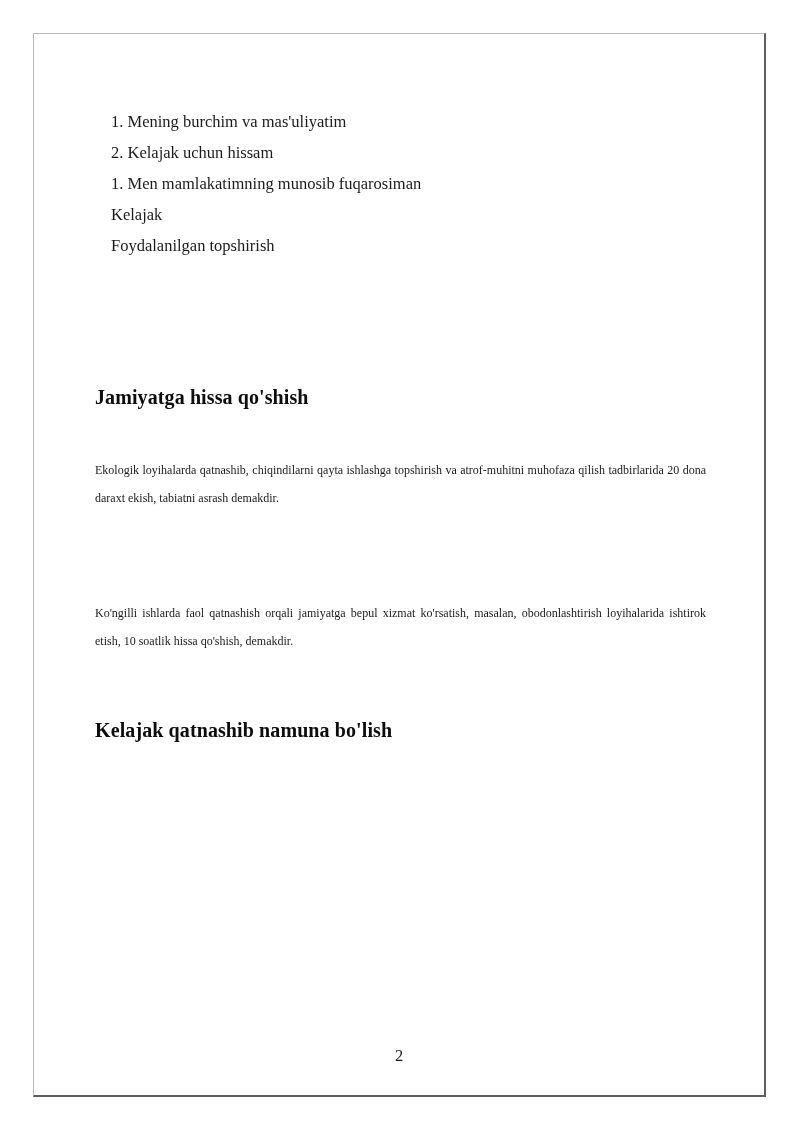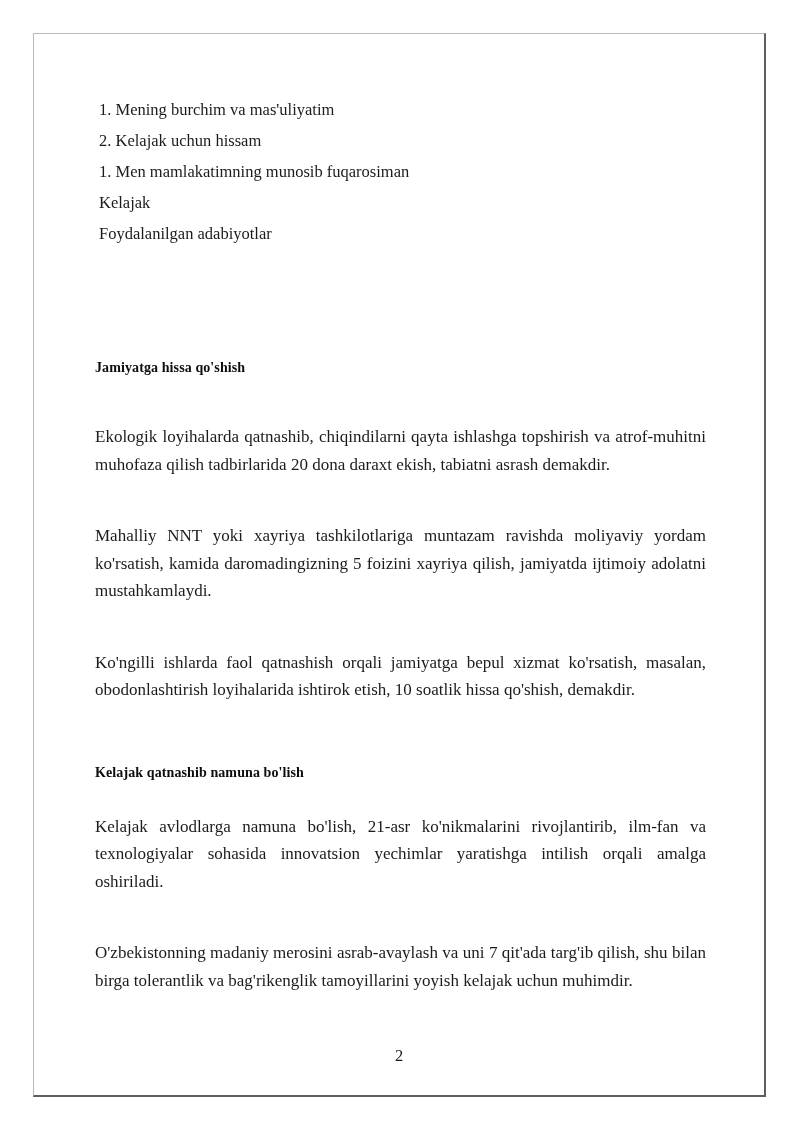--- a/index.html
+++ b/index.html
@@ -26,39 +26,39 @@
     border-bottom: 2px solid #5e5e5e;
     box-sizing: border-box;
   }
   .page-body {
     position: absolute;
     left: 61px;
     top: 56px;
     width: 611px;
   }
   .toc-list {
-    margin: 4px;
+    margin: 16px;
     padding: 0;
     list-style: none;
   }
   .toc-item {
     font-size: 16.5px;
     line-height: 31px;
     color: #1b1b1b;
     white-space: nowrap;
   }
   .section-heading {
-    font-size: 14px;
+    font-size: 20px;
     font-weight: bold;
     color: #0d0d0d;
     line-height: 22px;
     letter-spacing: 0.1px;
   }
   .body-paragraph {
-    font-size: 17px;
+    font-size: 12px;
     line-height: 27.5px;
     color: #1b1b1b;
     text-align: justify;
     text-justify: inter-word;
     margin: 0;
   }
   .gap-toc-to-heading { height: 92px; }
   .gap-heading-to-para { height: 33px; }
   .gap-heading-to-para-tight { height: 17px; }
   .gap-para-to-para { height: 44px; }
@@ -78,48 +78,45 @@
 
 <div class="page-sheet">
 
   <div class="page-body">
 
     <ul class="toc-list">
       <li class="toc-item">1. Mening burchim va mas'uliyatim</li>
       <li class="toc-item">2. Kelajak uchun hissam</li>
       <li class="toc-item">1. Men mamlakatimning munosib fuqarosiman</li>
       <li class="toc-item">Kelajak</li>
-      <li class="toc-item">Foydalanilgan adabiyotlar</li>
+      <li class="toc-item">Foydalanilgan topshirish</li>
     </ul>
 
     <div class="gap-toc-to-heading"></div>
 
     <h2 class="section-heading">Jamiyatga hissa qo'shish</h2>
 
     <div class="gap-heading-to-para"></div>
 
     <p class="body-paragraph">Ekologik loyihalarda qatnashib, chiqindilarni qayta ishlashga topshirish va atrof-muhitni muhofaza qilish tadbirlarida 20 dona daraxt ekish, tabiatni asrash demakdir.</p>
 
     <div class="gap-para-to-para"></div>
 
-    <p class="body-paragraph">Mahalliy NNT yoki xayriya tashkilotlariga muntazam ravishda moliyaviy yordam ko'rsatish, kamida daromadingizning 5 foizini xayriya qilish, jamiyatda ijtimoiy adolatni mustahkamlaydi.</p>
 
     <div class="gap-para-to-para"></div>
 
     <p class="body-paragraph">Ko'ngilli ishlarda faol qatnashish orqali jamiyatga bepul xizmat ko'rsatish, masalan, obodonlashtirish loyihalarida ishtirok etish, 10 soatlik hissa qo'shish, demakdir.</p>
 
     <div class="gap-para-to-heading"></div>
 
     <h2 class="section-heading">Kelajak qatnashib namuna bo'lish</h2>
 
     <div class="gap-heading-to-para-tight"></div>
 
-    <p class="body-paragraph">Kelajak avlodlarga namuna bo'lish, 21-asr ko'nikmalarini rivojlantirib, ilm-fan va texnologiyalar sohasida innovatsion yechimlar yaratishga intilish orqali amalga oshiriladi.</p>
 
     <div class="gap-para-to-para"></div>
 
-    <p class="body-paragraph">O'zbekistonning madaniy merosini asrab-avaylash va uni 7 qit'ada targ'ib qilish, shu bilan birga tolerantlik va bag'rikenglik tamoyillarini yoyish kelajak uchun muhimdir.</p>
 
   </div>
 
   <div class="page-number">2</div>
 
 </div>
 
 </body></html>

